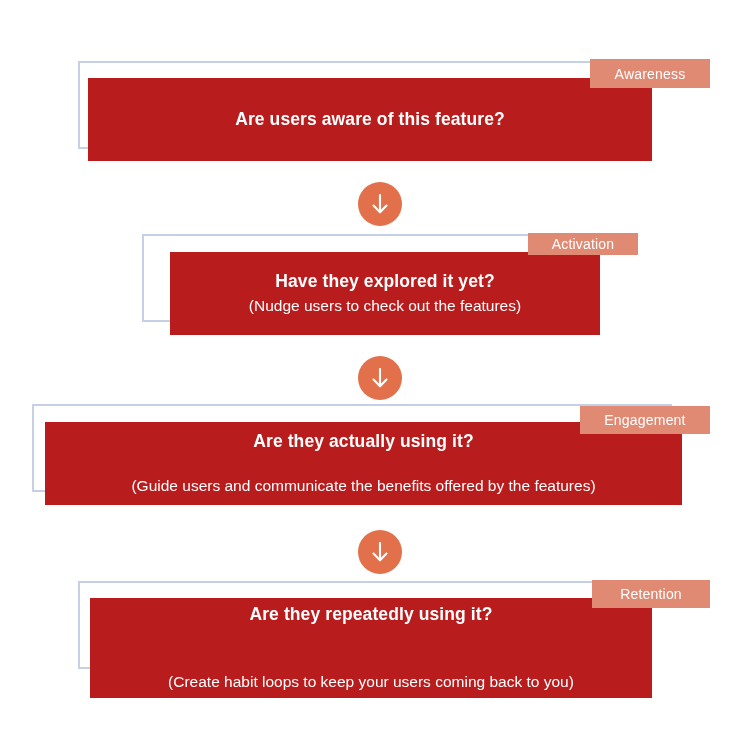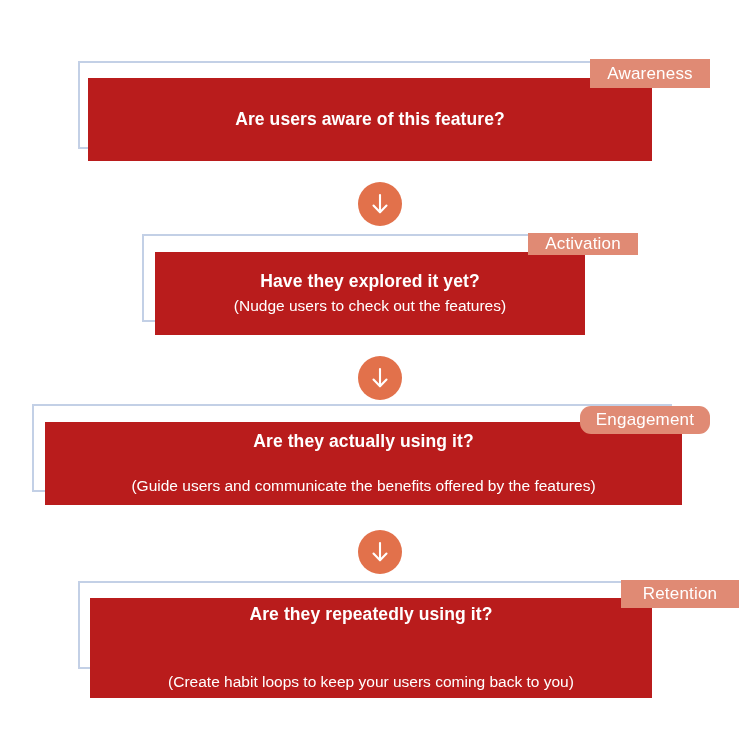--- a/index.html
+++ b/index.html
@@ -60,21 +60,21 @@
     line-height: 1.3;
     margin-top: 3px;
     white-space: nowrap;
   }
 
   
   .badge {
     position: absolute;
     background: #e08a74;
     color: #ffffff;
-    font-size: 17px;
+    font-size: 14px;
     font-weight: normal;
     display: flex;
     align-items: center;
     justify-content: center;
     box-sizing: border-box;
     white-space: nowrap;
     letter-spacing: 0.2px;
   }
 
   
@@ -110,21 +110,21 @@
   <div class="arrow-connector" style="left:358px; top:182px;">
     <svg width="26" height="26" viewBox="0 0 26 26">
       <line x1="13" y1="4" x2="13" y2="21" stroke="#ffffff" stroke-width="2.1" stroke-linecap="round"></line>
       <polyline points="6.5,14.5 13,21.3 19.5,14.5" fill="none" stroke="#ffffff" stroke-width="2.1" stroke-linecap="round" stroke-linejoin="round"></polyline>
     </svg>
   </div>
 
   <div class="stage">
     <div class="outline-rect" style="left:142px; top:234px; width:400px; height:88px;"></div>
 
-    <div class="panel" style="left:155px; top:252px; width:430px; height:83px;">
+    <div class="panel" style="left:170px; top:252px; width:430px; height:83px;">
       <div class="panel-title">Have they explored it yet?</div>
       <div class="panel-subtitle">(Nudge users to check out the features)</div>
     </div>
 
     <div class="badge" style="left:528px; top:233px; width:110px; height:22px;">Activation</div>
   </div>
 
   <div class="arrow-connector" style="left:358px; top:356px;">
     <svg width="26" height="26" viewBox="0 0 26 26">
       <line x1="13" y1="4" x2="13" y2="21" stroke="#ffffff" stroke-width="2.1" stroke-linecap="round"></line>
@@ -133,34 +133,34 @@
   </div>
 
   <div class="stage">
     <div class="outline-rect" style="left:32px; top:404px; width:640px; height:88px;"></div>
 
     <div class="panel" style="left:45px; top:422px; width:637px; height:83px;gap:20px;">
       <div class="panel-title">Are they actually using it?</div>
       <div class="panel-subtitle">(Guide users and communicate the benefits offered by the features)</div>
     </div>
 
-    <div class="badge" style="left:580px; top:406px; width:130px; height:28px;border-radius:11px;">Engagement</div>
+    <div class="badge" style="left:580px; top:406px; width:130px; height:28px;">Engagement</div>
   </div>
 
   <div class="arrow-connector" style="left:358px; top:530px;">
     <svg width="26" height="26" viewBox="0 0 26 26">
       <line x1="13" y1="4" x2="13" y2="21" stroke="#ffffff" stroke-width="2.1" stroke-linecap="round"></line>
       <polyline points="6.5,14.5 13,21.3 19.5,14.5" fill="none" stroke="#ffffff" stroke-width="2.1" stroke-linecap="round" stroke-linejoin="round"></polyline>
     </svg>
   </div>
 
   <div class="stage">
     <div class="outline-rect" style="left:78px; top:581px; width:566px; height:88px;"></div>
 
     <div class="panel" style="left:90px; top:598px; width:562px; height:100px;gap:43px;">
       <div class="panel-title">Are they repeatedly using it?</div>
       <div class="panel-subtitle">(Create habit loops to keep your users coming back to you)</div>
     </div>
 
-    <div class="badge" style="left:592px; top:580px; width:118px; height:28px;margin-left:29px;">Retention</div>
+    <div class="badge" style="left:592px; top:580px; width:118px; height:28px;">Retention</div>
   </div>
 
 </div>
 
 </body></html>

